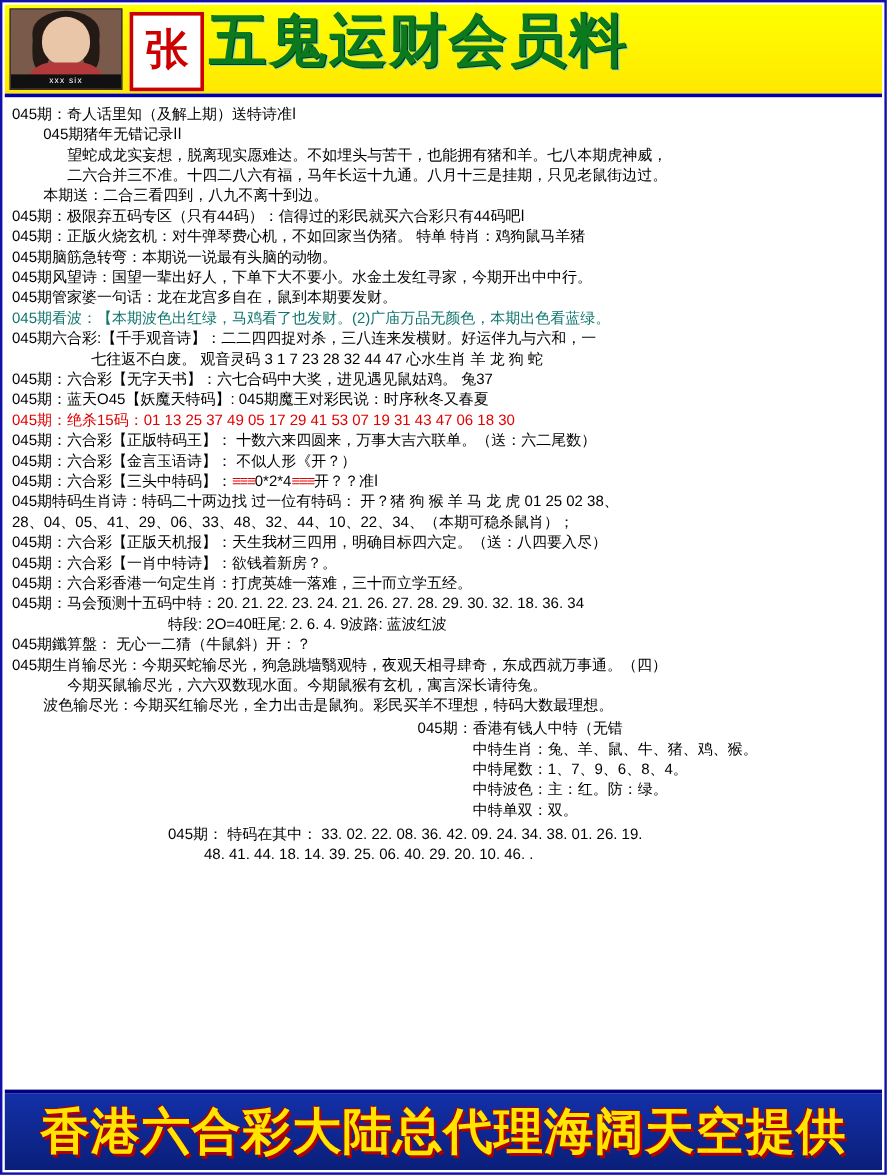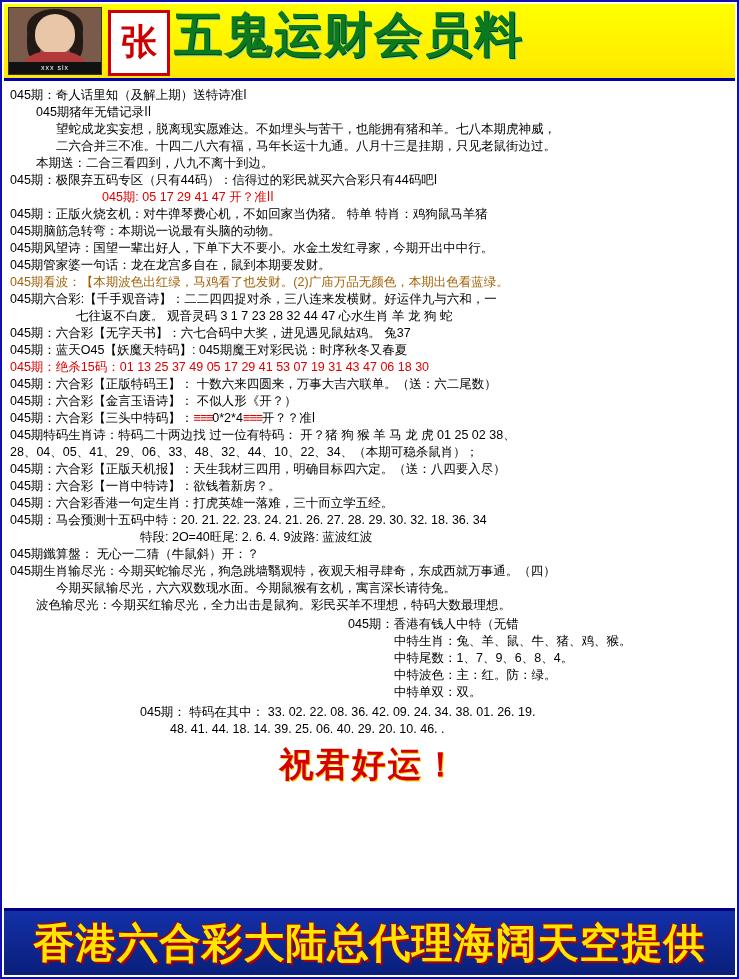--- a/index.html
+++ b/index.html
@@ -65,21 +65,21 @@
   
   .content{padding:6px 8px 0 8px;}
   .ln{line-height:17px;white-space:nowrap;}
   .ind1{padding-left:26px;}
   .ind2{padding-left:46px;}
   .ind3{padding-left:66px;}
   .ind4{padding-left:92px;}
   .ind5{padding-left:130px;}
   .ind6{padding-left:160px;}
   .red{color:#e00000;}
-  .blue{color:#a16207;}
+  .blue{color:#0f766e;}
   .eq{color:#e00000;letter-spacing:-1px;font-weight:bold;}
   
   .goodluck{
     margin-top:4px;height:44px;text-align:center;
     font-size:34px;font-weight:bold;color:#d40000;
     font-family:"DejaVu Sans","Liberation Sans",sans-serif;
     letter-spacing:2px;line-height:44px;
     text-shadow:1px 1px 0 #ffd200;
   }
   .footer{
@@ -116,21 +116,20 @@
   </div>
 
   <div class="content">
     <div id="lines-host">
         <div class="ln">045期：奇人话里知（及解上期）送特诗准ⅼ</div>
         <div class="ln ind1">045期猪年无错记录ⅼⅼ</div>
         <div class="ln ind2">望蛇成龙实妄想，脱离现实愿难达。不如埋头与苦干，也能拥有猪和羊。七八本期虎神威，</div>
         <div class="ln ind2">二六合并三不准。十四二八六有福，马年长运十九通。八月十三是挂期，只见老鼠街边过。</div>
         <div class="ln ind1">本期送：二合三看四到，八九不离十到边。</div>
         <div class="ln">045期：极限弃五码专区（只有44码）：信得过的彩民就买六合彩只有44码吧ⅼ</div>
-        <div class="ln ind4 red">045期: 05 17 29 41 47 开？准ⅼⅼ</div>
         <div class="ln">045期：正版火烧玄机：对牛弹琴费心机，不如回家当伪猪。  特单  特肖：鸡狗鼠马羊猪</div>
         <div class="ln">045期脑筋急转弯：本期说一说最有头脑的动物。</div>
         <div class="ln">045期风望诗：国望一辈出好人，下单下大不要小。水金土发红寻家，今期开出中中行。</div>
         <div class="ln">045期管家婆一句话：龙在龙宫多自在，鼠到本期要发财。</div>
         <div class="ln blue">045期看波：【本期波色出红绿，马鸡看了也发财。(2)广庙万品无颜色，本期出色看蓝绿。</div>
         <div class="ln">045期六合彩:【千手观音诗】：二二四四捉对杀，三八连来发横财。好运伴九与六和，一</div>
         <div class="ln ind3">七往返不白废。  观音灵码 3 1 7 23 28 32 44 47 心水生肖 羊 龙 狗 蛇</div>
         <div class="ln">045期：六合彩【无字天书】：六七合码中大奖，进见遇见鼠姑鸡。     兔37</div>
         <div class="ln">045期：蓝天O45【妖魔天特码】: 045期魔王对彩民说：时序秋冬又春夏</div>
         <div class="ln red">045期：绝杀15码：01  13  25  37  49  05  17  29  41  53  07  19  31  43  47  06  18  30</div>
@@ -159,19 +158,18 @@
           <div class="ln ind2">中特单双：双。</div>
         </div>
     </div>
 
     <div id="tail-host">
         <div class="ln ind5">045期：   特码在其中：  33. 02. 22. 08. 36. 42. 09. 24. 34. 38. 01. 26. 19.</div>
         <div class="ln ind6">48. 41. 44. 18. 14. 39. 25. 06. 40. 29. 20. 10. 46. .</div>
       </div>
   </div>
 
-  <div class="goodluck">祝君好运！</div>
 
   <div class="footer">
     <div class="footer-text">香港六合彩大陆总代理海阔天空提供</div>
   </div>
 
 </div>
 
 </body></html>

